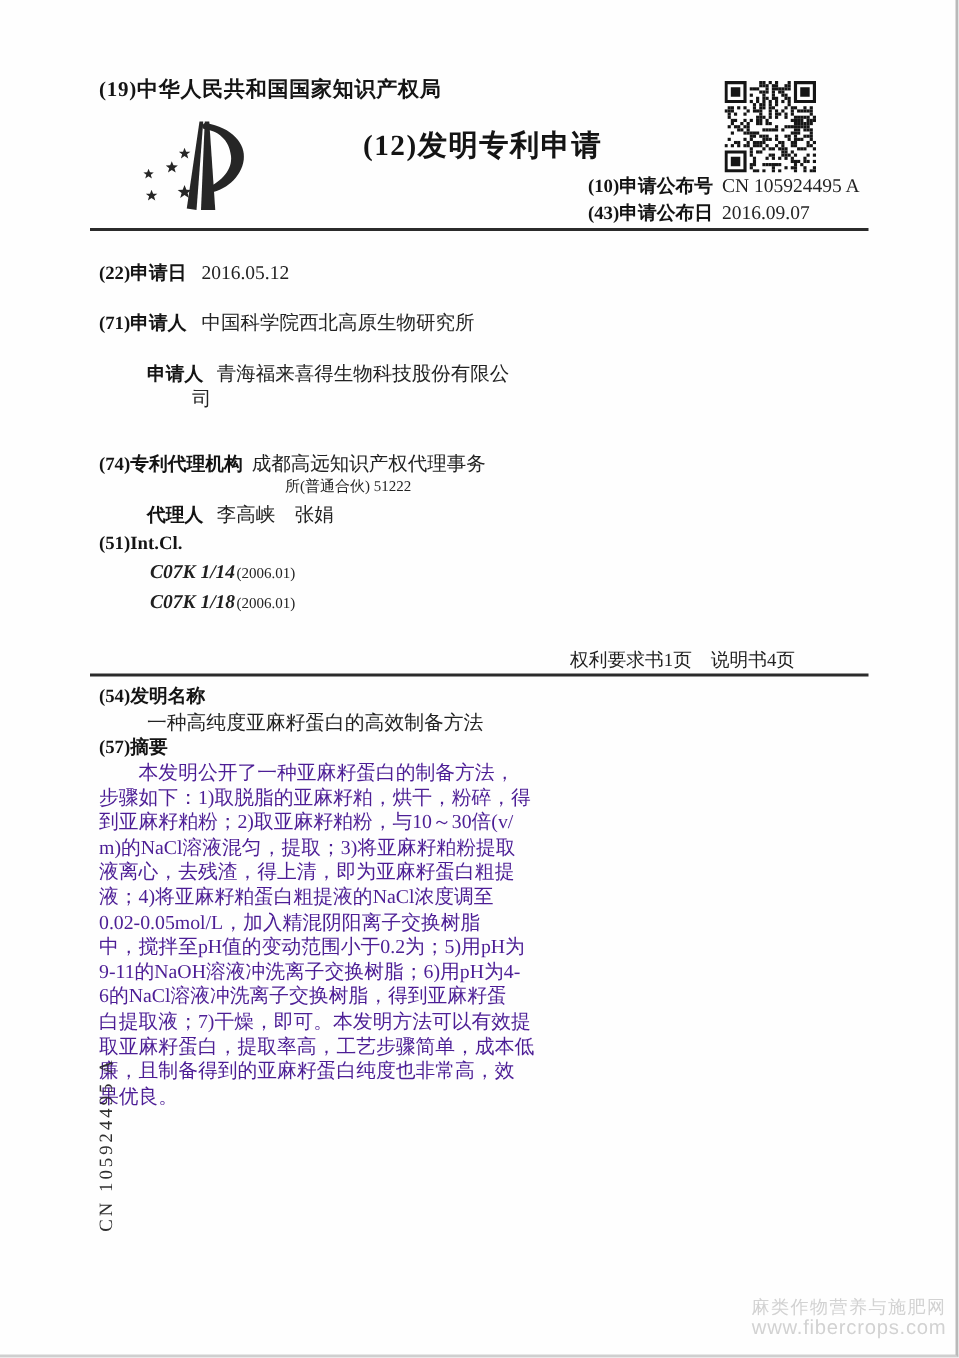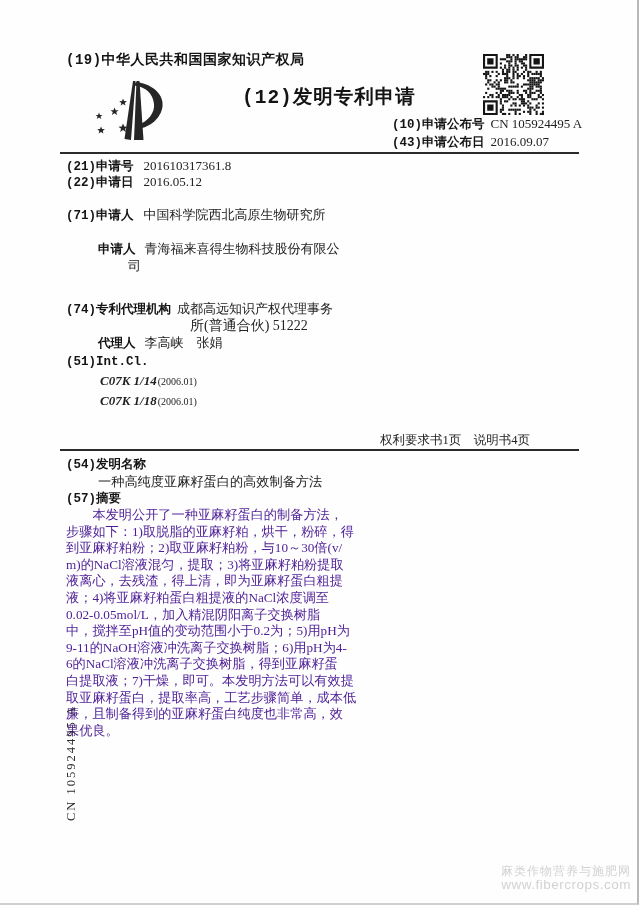--- a/index.html
+++ b/index.html
@@ -8,21 +8,21 @@
     width:639px;height:905px;
     box-sizing:border-box;
     background:#fefefe;
     border-right:2px solid #b9b9b9;
     border-bottom:2px solid #cfcfcf;
     overflow:hidden;
     font-family:"Liberation Serif","DejaVu Serif",serif;
     color:#1f1f1f;
   }
   .abs{position:absolute;}
-  .lbl{font-family:Liberation Mono, monospace;font-weight:bold;color:#141414;}
+  .lbl{font-family:Liberation Serif, serif;font-weight:bold;color:#141414;}
   .val{font-family:"Liberation Serif","DejaVu Serif",serif;color:#222;}
   .row{position:absolute;white-space:nowrap;font-size:12.5px;display:flex;align-items:baseline;}
   .row .lbl{font-size:12.5px;}
   .row .val{font-size:13px;}
 
   .office{left:66px;top:51px;font-size:14px;letter-spacing:.5px;}
   .doctype{left:242px;top:83px;font-size:19.5px;letter-spacing:1px;}
   .logo{left:93px;top:79px;width:74px;height:66px;}
   .qr{left:483px;top:54px;width:61px;height:61px;}
 
@@ -34,21 +34,21 @@
   .hr1{top:152px;} .hr2{top:449px;}
 
   .r21{left:66px;top:158px;}
   .r22{left:66px;top:174px;}
   .r71{left:66px;top:206px;}
   .raddr{left:98px;top:223px;}
   .rapp2{left:98px;top:240px;}
   .rapp2b{left:128px;top:257px;font-size:13px;}
   .r72{left:66px;top:278px;}
   .r74{left:66px;top:300px;}
-  .r74b{left:190px;top:317px;font-size:14px;text-align:right;}
+  .r74b{left:190px;top:317px;font-size:10px;text-align:right;}
   .ragent{left:98px;top:334px;}
   .r51{left:66px;top:355px;}
   .cls1{left:100px;top:373px;text-align:center;}
   .cls2{left:100px;top:393px;}
   .cls .c{font-style:italic;font-weight:bold;font-family:"Liberation Serif",serif;font-size:13px;margin-right:1px;}
   .cls .v{font-size:10px;}
   .pages{left:380px;top:432px;font-size:12.5px;}
 
   .r54{left:66px;top:456px;}
   .title54{left:98px;top:473px;font-size:13.2px;white-space:nowrap;}
@@ -397,24 +397,20 @@
     <span class="lbl">(10)申请公布号</span>
     <span class="val g6">CN 105924495 A</span>
   </div>
   <div class="row pubdate">
     <span class="lbl">(43)申请公布日</span>
     <span class="val g6">2016.09.07</span>
   </div>
 
   <div class="hr hr1"></div>
 
-  <div class="row r21">
-    <span class="lbl">(21)申请号</span>
-    <span class="val g10">201610317361.8</span>
-  </div>
 
   <div class="row r22">
     <span class="lbl">(22)申请日</span>
     <span class="val g10">2016.05.12</span>
   </div>
 
   <div class="row r71">
     <span class="lbl">(71)申请人</span>
     <span class="val g10">中国科学院西北高原生物研究所</span>
   </div>

